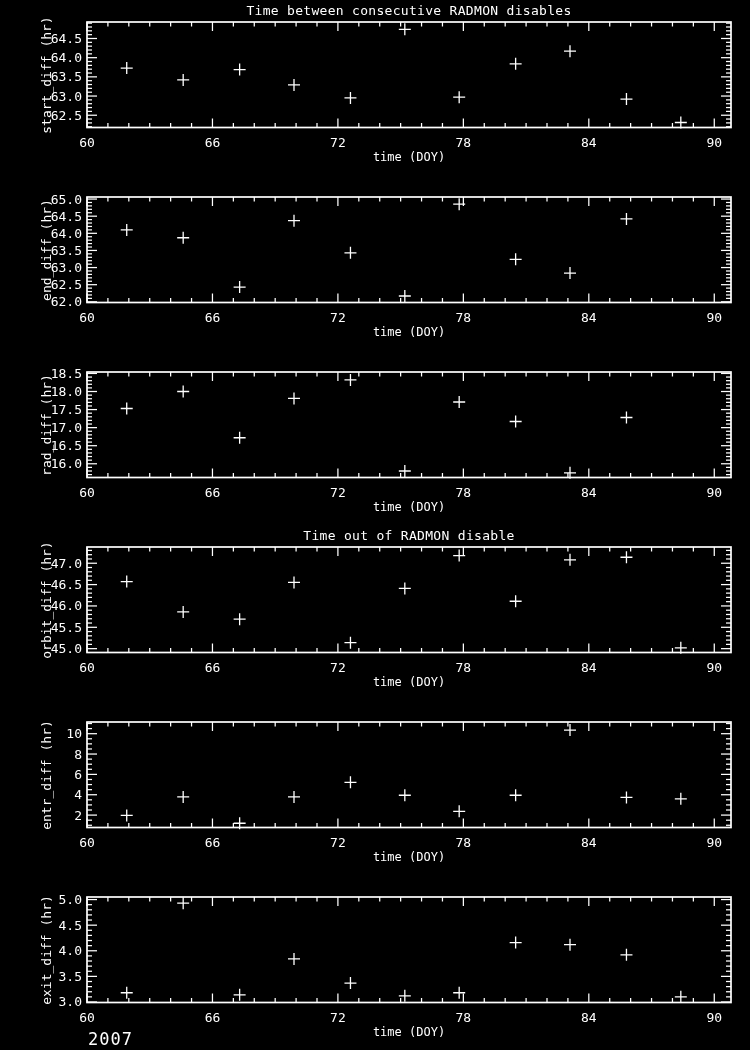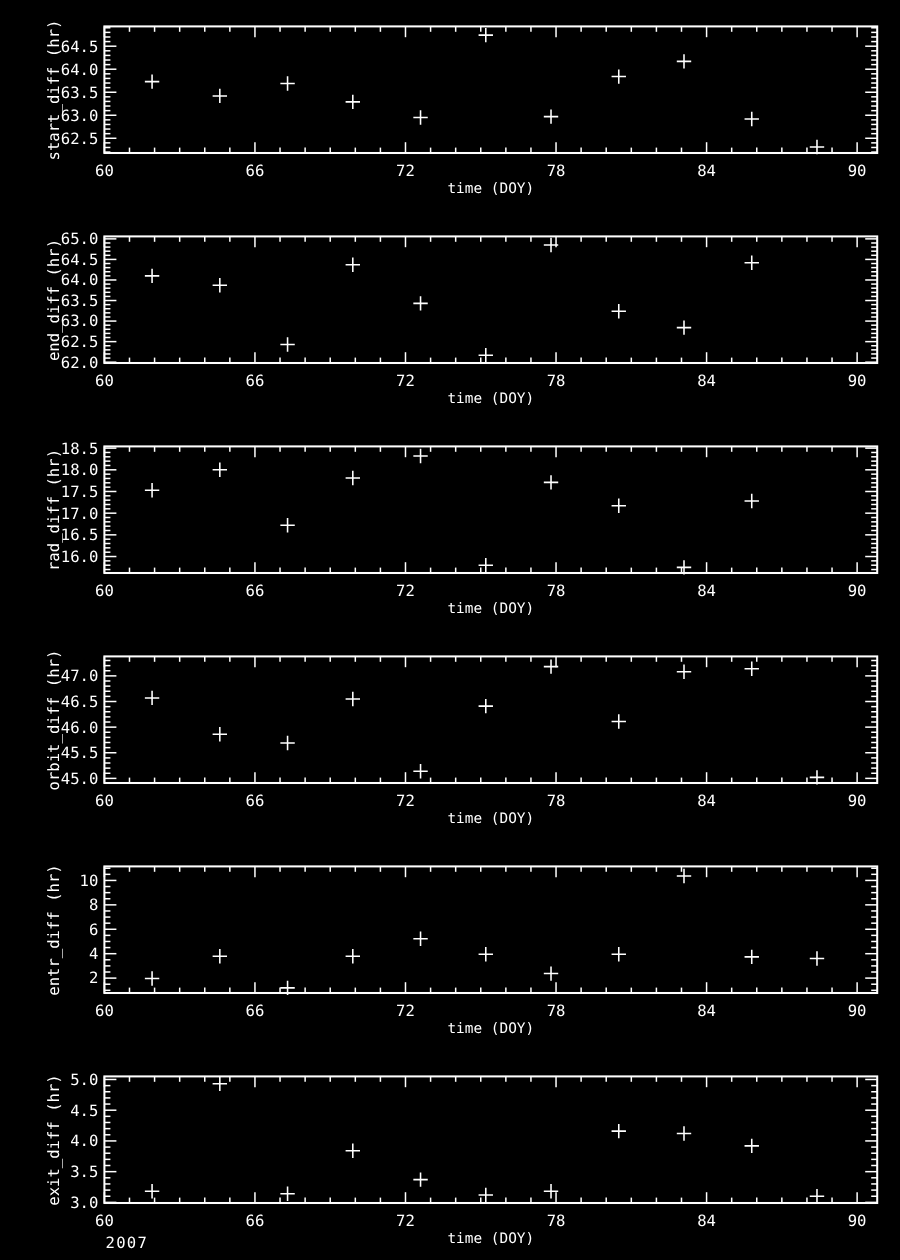--- a/index.html
+++ b/index.html
@@ -54,30 +54,31 @@
   }
   svg.plot-canvas text {
     fill: #ffffff;
     font-family: "DejaVu Sans Mono", monospace;
     font-size: 13px;
   }
   .year {
     position: absolute;
     left: 88px;
     top: 1029px;
-    font-size: 13px;
+    font-size: 17px;
     letter-spacing: 1px;
   }
 </style>
 </head>
 <body>
 
 <div class="page">
 
   <div class="plot-block">
+    <div class="plot-title">Time between consecutive RADMON disables</div>
     <div class="ylabel">start_diff (hr)</div>
     <svg class="plot-canvas" width="750" height="175">
         <rect x="87" y="22" width="644" height="105.5" fill="none" stroke="#ffffff" stroke-width="1.7"></rect>
         <line x1="87" y1="127.5" x2="87" y2="118.5" stroke="#ffffff" stroke-width="1.25"></line>
         <line x1="87" y1="22" x2="87" y2="31" stroke="#ffffff" stroke-width="1.25"></line>
         <line x1="107.9090909090909" y1="127.5" x2="107.9090909090909" y2="123" stroke="#ffffff" stroke-width="1.25"></line>
         <line x1="107.9090909090909" y1="22" x2="107.9090909090909" y2="26.5" stroke="#ffffff" stroke-width="1.25"></line>
         <line x1="128.8181818181818" y1="127.5" x2="128.8181818181818" y2="123" stroke="#ffffff" stroke-width="1.25"></line>
         <line x1="128.8181818181818" y1="22" x2="128.8181818181818" y2="26.5" stroke="#ffffff" stroke-width="1.25"></line>
         <line x1="149.72727272727275" y1="127.5" x2="149.72727272727275" y2="123" stroke="#ffffff" stroke-width="1.25"></line>
@@ -517,20 +518,21 @@
         <path d="M398.81818181818187 120.9965753424657 L410.81818181818187 120.9965753424657 M404.81818181818187 114.9965753424657 L404.81818181818187 126.9965753424657" stroke="#ffffff" stroke-width="1.3" fill="none"></path>
         <path d="M453.1818181818182 51.98801369863007 L465.1818181818182 51.98801369863007 M459.1818181818182 45.98801369863007 L459.1818181818182 57.98801369863007" stroke="#ffffff" stroke-width="1.3" fill="none"></path>
         <path d="M509.63636363636374 71.49828767123279 L521.6363636363637 71.49828767123279 M515.6363636363637 65.49828767123279 L515.6363636363637 77.49828767123279" stroke="#ffffff" stroke-width="1.3" fill="none"></path>
         <path d="M563.9999999999999 122.80308219178079 L575.9999999999999 122.80308219178079 M569.9999999999999 116.80308219178079 L569.9999999999999 128.8030821917808" stroke="#ffffff" stroke-width="1.3" fill="none"></path>
         <path d="M620.4545454545454 67.52397260273966 L632.4545454545454 67.52397260273966 M626.4545454545454 61.52397260273966 L626.4545454545454 73.52397260273966" stroke="#ffffff" stroke-width="1.3" fill="none"></path>
       </svg>
     <div class="xlabel">time (DOY)</div>
   </div>
 
   <div class="plot-block">
+    <div class="plot-title">Time out of RADMON disable</div>
     <div class="ylabel">orbit_diff (hr)</div>
     <svg class="plot-canvas" width="750" height="175">
         <rect x="87" y="22" width="644" height="105.5" fill="none" stroke="#ffffff" stroke-width="1.7"></rect>
         <line x1="87" y1="127.5" x2="87" y2="118.5" stroke="#ffffff" stroke-width="1.25"></line>
         <line x1="87" y1="22" x2="87" y2="31" stroke="#ffffff" stroke-width="1.25"></line>
         <line x1="107.9090909090909" y1="127.5" x2="107.9090909090909" y2="123" stroke="#ffffff" stroke-width="1.25"></line>
         <line x1="107.9090909090909" y1="22" x2="107.9090909090909" y2="26.5" stroke="#ffffff" stroke-width="1.25"></line>
         <line x1="128.8181818181818" y1="127.5" x2="128.8181818181818" y2="123" stroke="#ffffff" stroke-width="1.25"></line>
         <line x1="128.8181818181818" y1="22" x2="128.8181818181818" y2="26.5" stroke="#ffffff" stroke-width="1.25"></line>
         <line x1="149.72727272727275" y1="127.5" x2="149.72727272727275" y2="123" stroke="#ffffff" stroke-width="1.25"></line>

